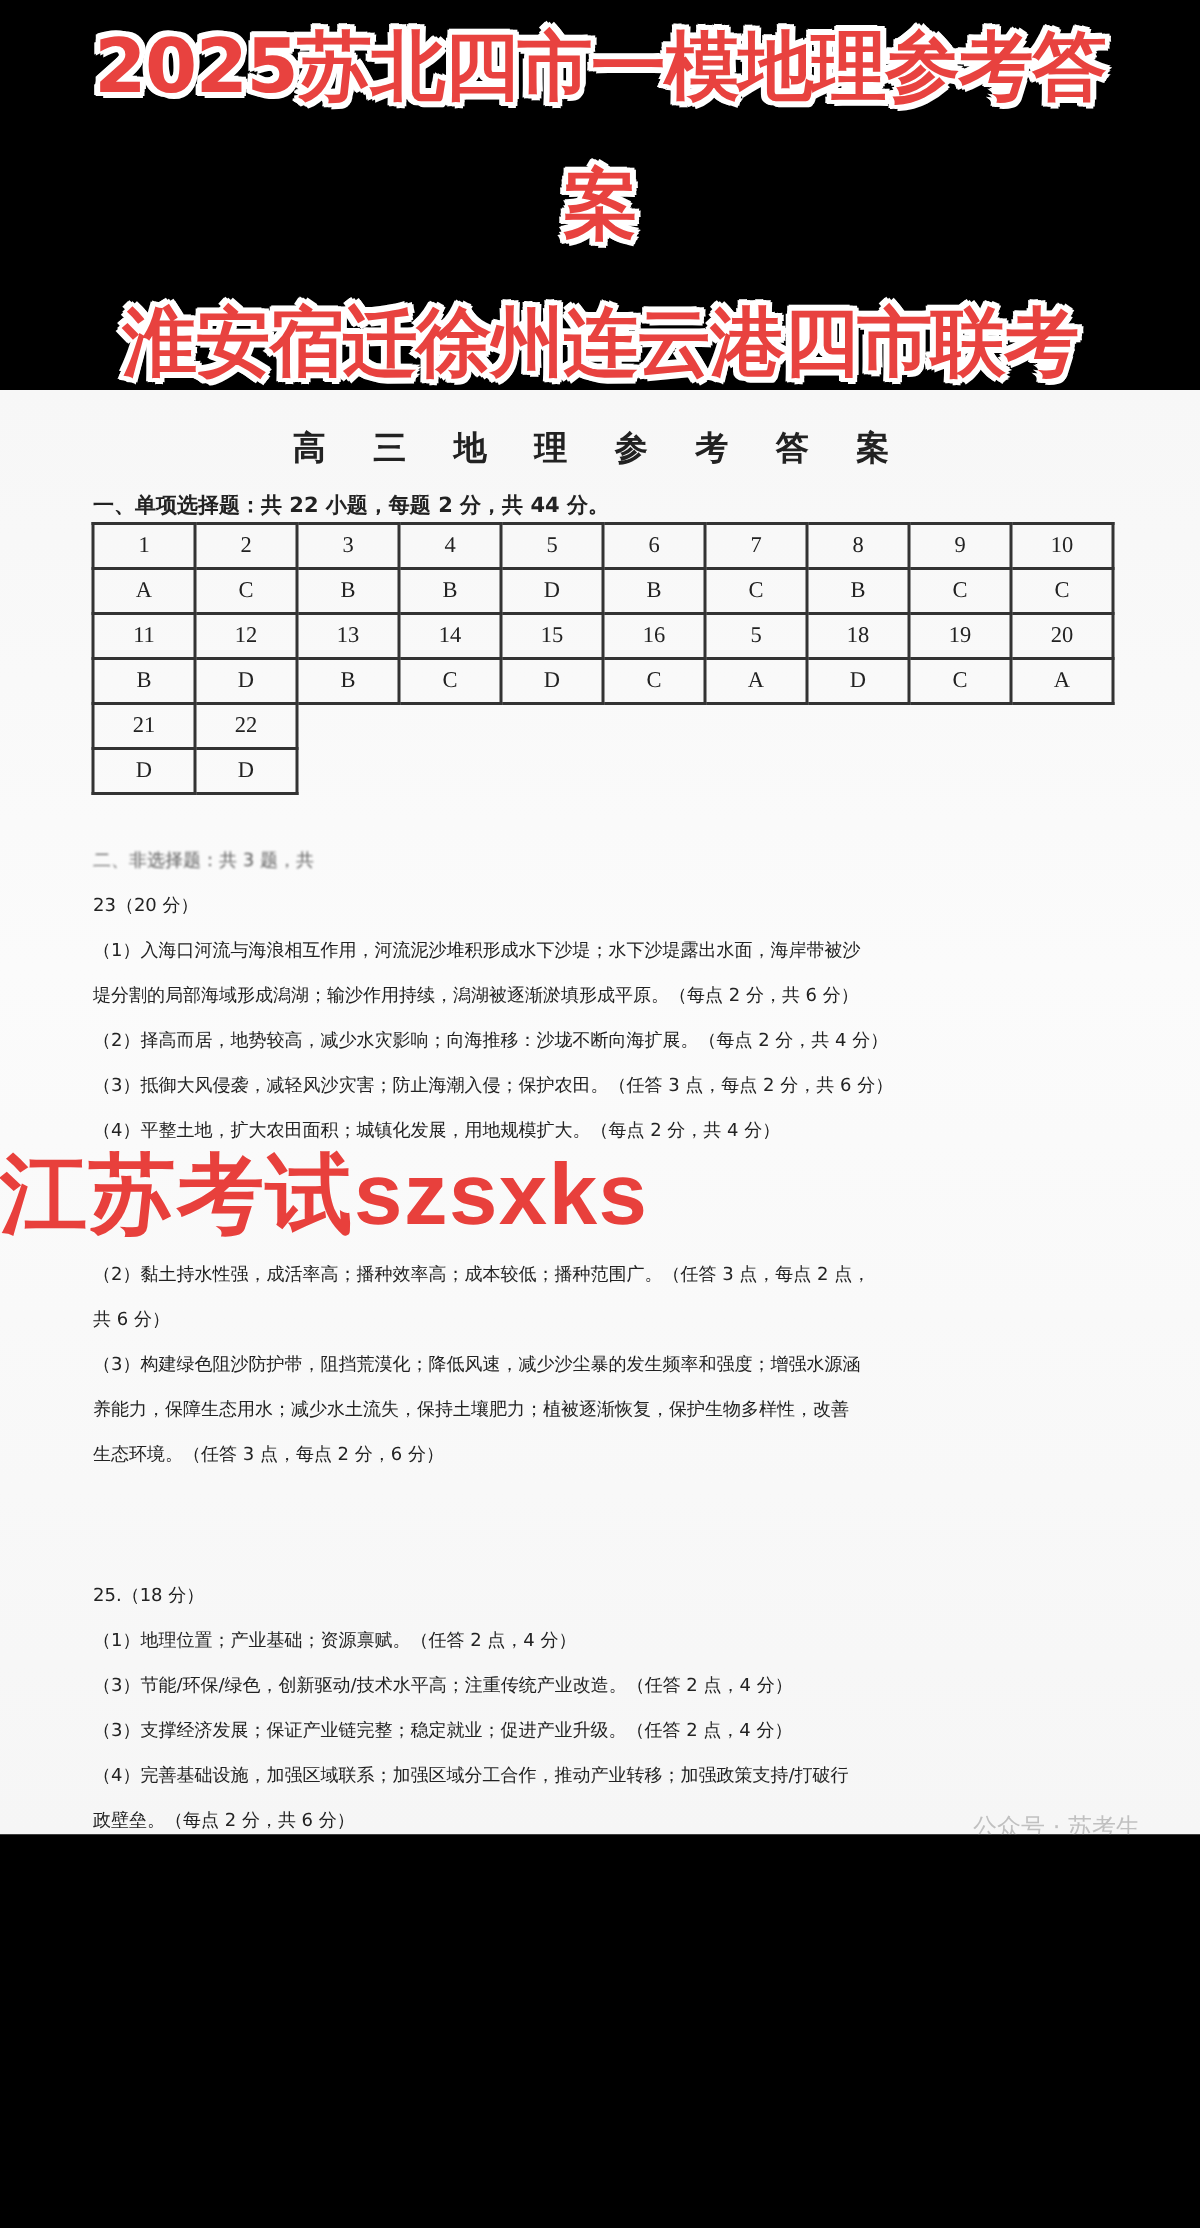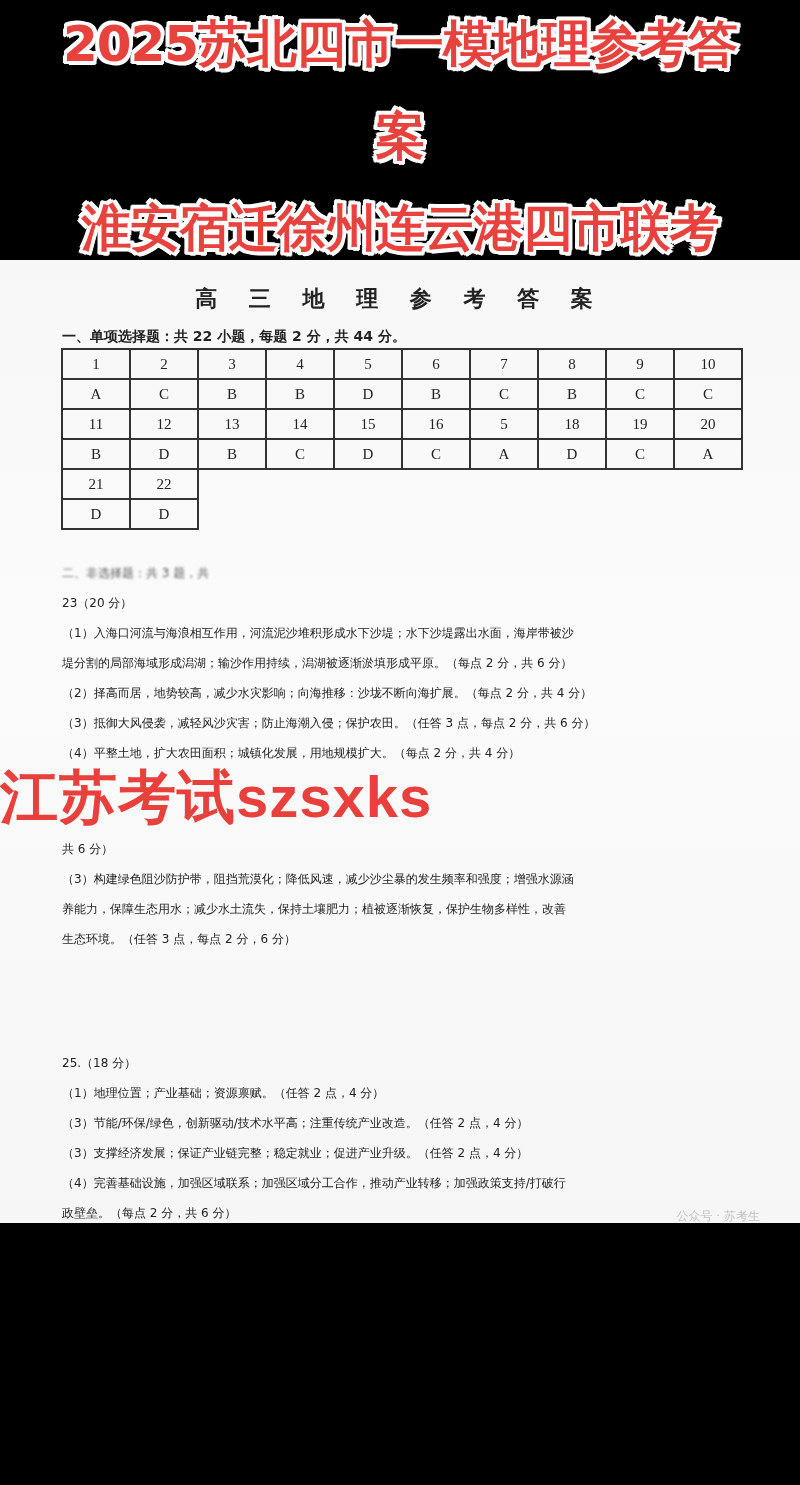--- a/index.html
+++ b/index.html
@@ -55,21 +55,21 @@
   }
   .para .line { white-space: nowrap; }
   .blur { filter: blur(0.8px); opacity: 0.75; }
   .watermark {
     position: absolute; left: 0; width: 800px; text-align: left; top: 502px;
     color: #e8403c; font-size: 58px; font-weight: bold; line-height: 70px;
     font-family: "Liberation Sans", sans-serif;
     letter-spacing: 1px;
   }
   .corner-mark {
-    position: absolute; right: 40px; top: 948px; font-size: 12px; color: #aaa;
+    position: absolute; right: 40px; top: 948px; font-size: 16px; color: #aaa;
     font-family: "DejaVu Sans", sans-serif; opacity: 0.7;
   }
   .bottom-black {
     position: absolute; left: 0; top: 1223px; width: 800px; height: 262px; background: #000;
   }
 </style>
 </head>
 <body>
 
 <div class="banner">
@@ -151,20 +151,21 @@
     <div class="line">（1）入海口河流与海浪相互作用，河流泥沙堆积形成水下沙堤；水下沙堤露出水面，海岸带被沙</div>
     <div class="line">堤分割的局部海域形成潟湖；输沙作用持续，潟湖被逐渐淤填形成平原。（每点 2 分，共 6 分）</div>
     <div class="line">（2）择高而居，地势较高，减少水灾影响；向海推移：沙垅不断向海扩展。（每点 2 分，共 4 分）</div>
     <div class="line">（3）抵御大风侵袭，减轻风沙灾害；防止海潮入侵；保护农田。（任答 3 点，每点 2 分，共 6 分）</div>
     <div class="line">（4）平整土地，扩大农田面积；城镇化发展，用地规模扩大。（每点 2 分，共 4 分）</div>
   </div>
 
   <div class="watermark">江苏考试szsxks</div>
 
   <div class="para" style="top:574px;">
+    <div class="line">（2）黏土持水性强，成活率高；播种效率高；成本较低；播种范围广。（任答 3 点，每点 2 点，</div>
     <div class="line">共 6 分）</div>
     <div class="line">（3）构建绿色阻沙防护带，阻挡荒漠化；降低风速，减少沙尘暴的发生频率和强度；增强水源涵</div>
     <div class="line">养能力，保障生态用水；减少水土流失，保持土壤肥力；植被逐渐恢复，保护生物多样性，改善</div>
     <div class="line">生态环境。（任答 3 点，每点 2 分，6 分）</div>
   </div>
 
   <div class="para" style="top:788px;">
     <div class="line">25.（18 分）</div>
     <div class="line">（1）地理位置；产业基础；资源禀赋。（任答 2 点，4 分）</div>
     <div class="line">（3）节能/环保/绿色，创新驱动/技术水平高；注重传统产业改造。（任答 2 点，4 分）</div>

